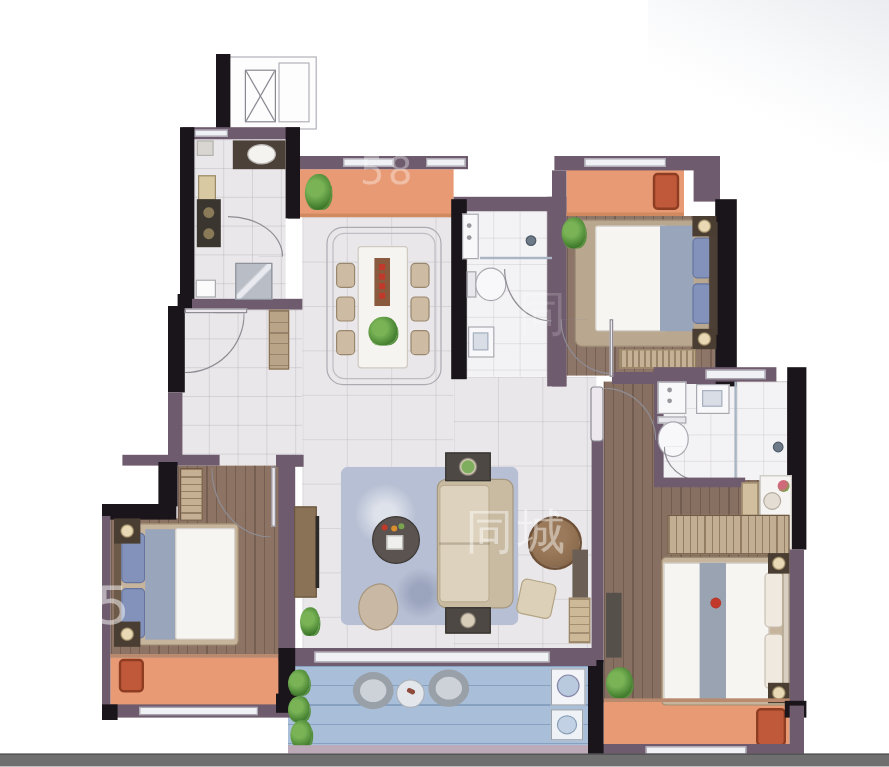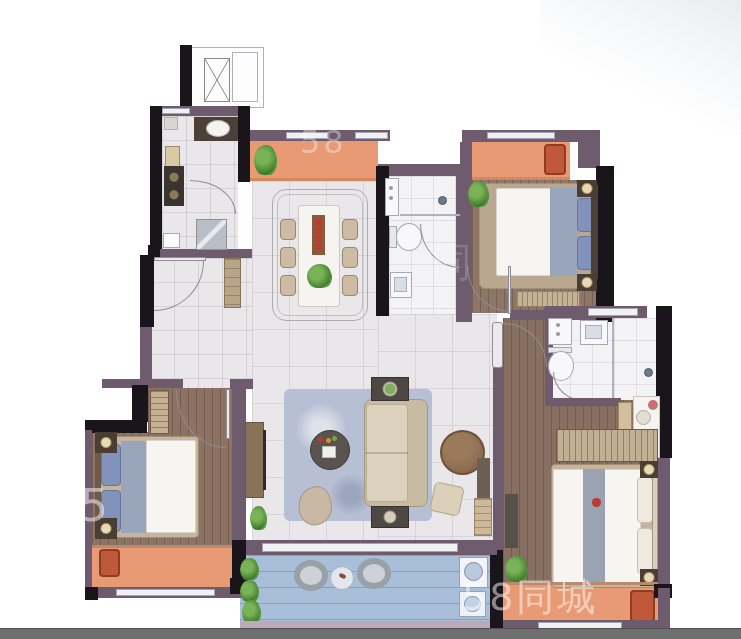--- a/index.html
+++ b/index.html
@@ -231,16 +231,16 @@
   <div class="a" style="left:432px;top:484px;width:30px;height:30px;background:#ddd0b8;border:1px solid #b3a584;border-radius:5px;transform:rotate(12deg)"></div>
   <div class="a" style="left:245px;top:422px;width:19px;height:76px;background:#8a7257;border:1px solid #6b573f"></div>
   <div class="a" style="left:263px;top:430px;width:3px;height:60px;background:#2e2a28"></div>
   <div class="a" style="left:474px;top:498px;width:18px;height:38px;background:#cdb998;border:1px solid #9a8768;background-image:repeating-linear-gradient(rgba(100,78,55,.4) 0 1px,rgba(0,0,0,0) 1px 7px)"></div>
   <div class="a" style="left:477px;top:458px;width:13px;height:40px;background:#6b5f55"></div>
   <div class="a plant" style="left:250px;top:506px;width:16px;height:24px"></div>
 
   <div class="wm" style="left:432px;top:242px;font-size:40px;color:rgba(255,255,255,.18)">同</div>
   <div class="wm" style="left:300px;top:126px;font-size:32px;color:rgba(255,255,255,.35)">58</div>
   <div class="wm" style="left:80px;top:484px;font-size:44px;color:rgba(255,255,255,.5)">5</div>
-  <div class="wm" style="left:462px;top:578px;font-size:38px;color:rgba(255,255,255,.5)">58同城</div>
+  <div class="wm" style="left:388px;top:424px;font-size:40px;color:rgba(255,255,255,.45)">同城</div>
 
   <div class="a" style="left:0;top:628px;width:741px;height:11px;background:#6f6f6f;border-top:1px solid #4f4f4f"></div>
 </div>
 
 </body></html>

